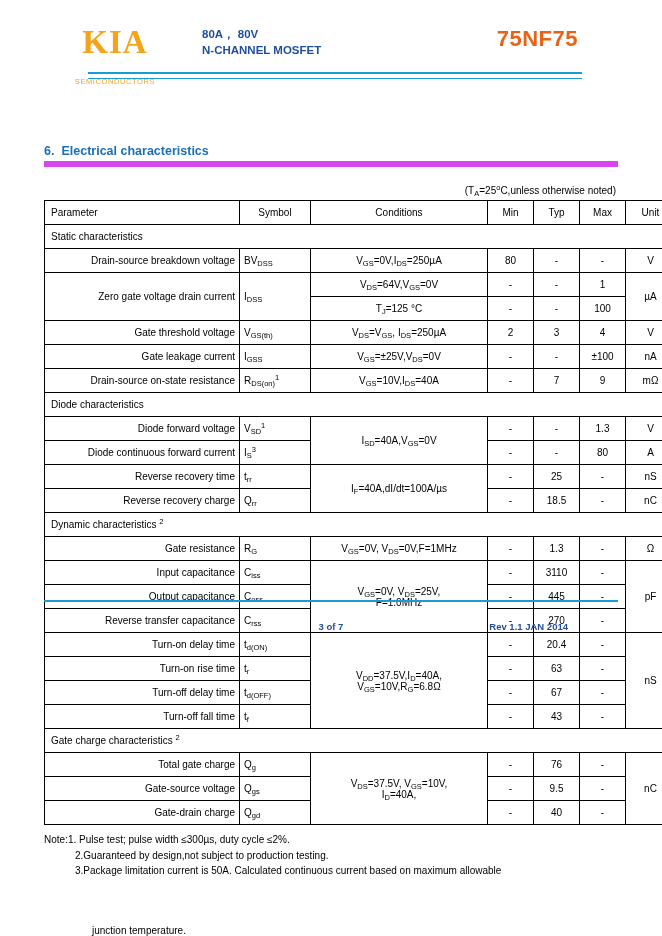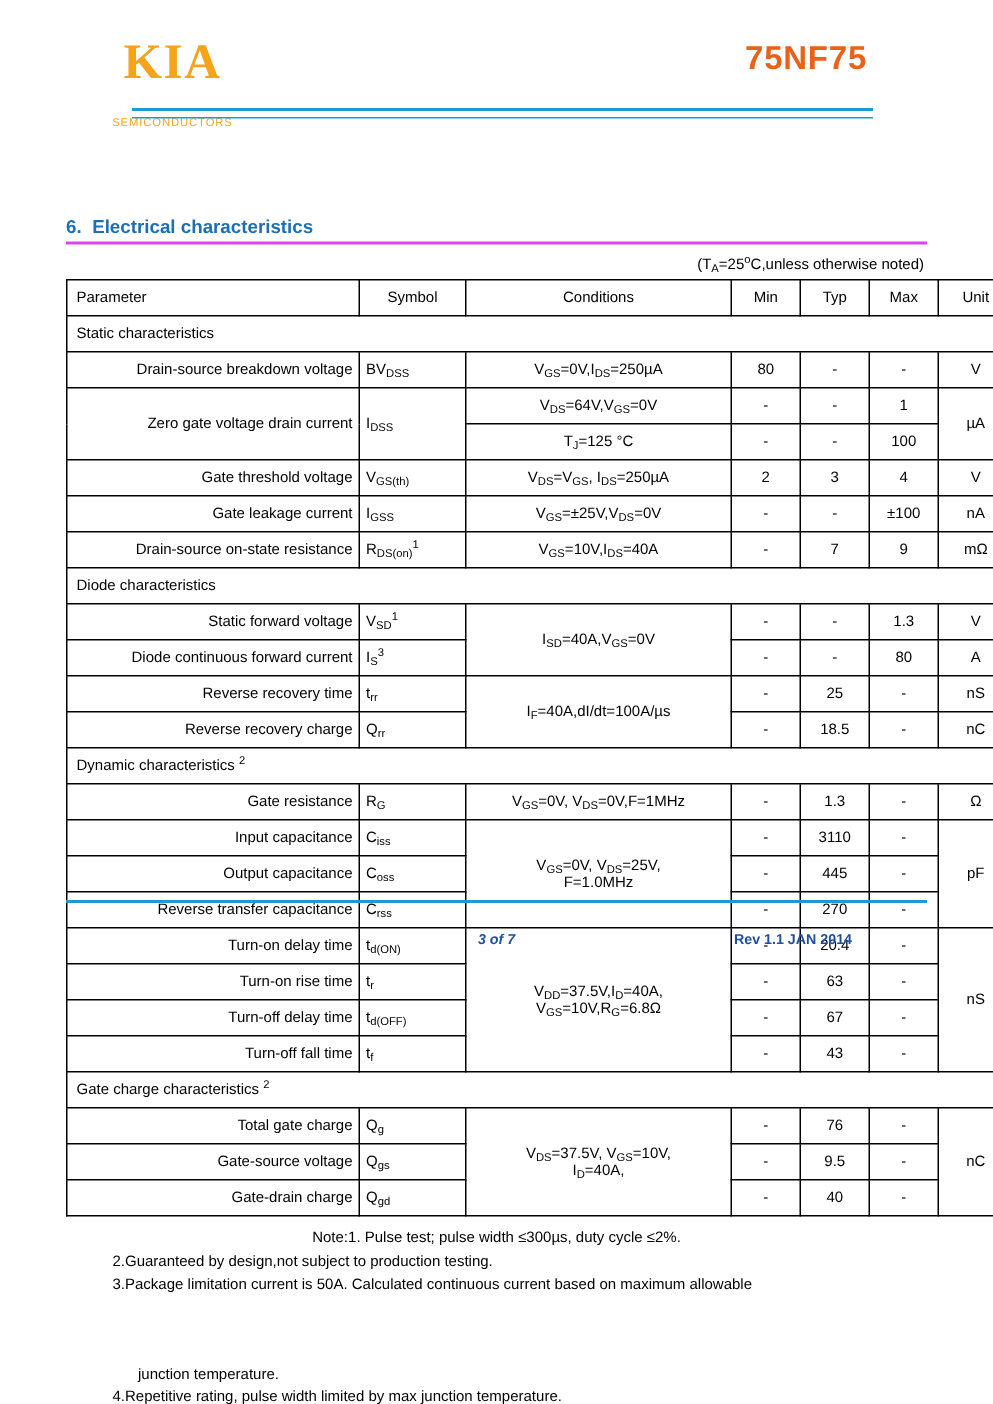--- a/index.html
+++ b/index.html
@@ -82,29 +82,29 @@
     border-top: 1px solid #1B9AD6;
   }
 
   
   .section-title {
     margin-top: 44px;
     color: #1C6FB5;
     font-size: 12.5px;
     font-weight: bold;
     padding-bottom: 3px;
-    border-bottom: 2px solid #d946ef;
+    border-bottom: 6px solid #d946ef;
     width: 100%;
   }
   .section-title .num { margin-right: 7px; }
 
   .cond-note {
     text-align: right;
     font-size: 10px;
-    margin-top: 8px;
+    margin-top: 18px;
     margin-bottom: 4px;
     padding-right: 2px;
   }
 
   
   table.ec {
     border-collapse: collapse;
     width: 100%;
     font-size: 10px;
     table-layout: fixed;
@@ -127,21 +127,21 @@
   .grp td { text-align: left; padding-left: 6px !important; }
   sub { font-size: 7.5px; vertical-align: baseline; position: relative; top: 2px; }
   sup { font-size: 7.5px; vertical-align: baseline; position: relative; top: -4px; }
 
   
   .notes {
     margin-top: 7px;
     font-size: 10px;
     line-height: 15.5px;
   }
-  .notes .n-line { padding-left: 0; text-align: center; }
+  .notes .n-line { padding-left: 0; }
   .notes .n-ind  { padding-left: 31px; }
   .notes .n-ind2 { padding-left: 48px; margin-top: 44px; }
 
   
   .footer-rule {
     position: absolute;
     left: 44px;
     right: 44px;
     bottom: 63px;
     border-top: 2px solid #1B9AD6;
@@ -152,36 +152,39 @@
     right: 44px;
     bottom: 44px;
     font-size: 9.5px;
     font-weight: bold;
     color: #1F4E9C;
   }
   .footer .pg {
     position: absolute;
     left: 0; right: 0;
     text-align: center;
-    font-style: italic;
   }
   .footer .rev {
     position: absolute;
     right: 50px;
   }
 </style>
 </head>
 <body>
 
 <div class="page">
 
   <div class="header">
     <div class="logo-block">
       <div class="logo-text">KIA</div>
       <div class="logo-sub">SEMICONDUCTORS</div>
+    </div>
+    <div class="head-mid">
+      <div>80A， 80V</div>
+      <div>N-CHANNEL MOSFET</div>
     </div>
     <div class="head-part">75NF75</div>
     <div class="head-rule"></div>
     <div class="head-rule2"></div>
   </div>
 
   <div class="section-title">
     <span class="num">6.</span><span>Electrical characteristics</span>
   </div>
 
@@ -253,21 +256,21 @@
         <td class="c-min">-</td>
         <td class="c-typ">7</td>
         <td class="c-max">9</td>
         <td class="c-unit">mΩ</td>
       </tr>
 
       <tr class="grp">
         <td colspan="7">Diode characteristics</td>
       </tr>
       <tr>
-        <td class="c-param">Static forward voltage</td>
+        <td class="c-param">Diode forward voltage</td>
         <td class="c-sym">V<sub>SD</sub><sup>1</sup></td>
         <td class="c-cond" rowspan="2">I<sub>SD</sub>=40A,V<sub>GS</sub>=0V</td>
         <td class="c-min">-</td>
         <td class="c-typ">-</td>
         <td class="c-max">1.3</td>
         <td class="c-unit">V</td>
       </tr>
       <tr>
         <td class="c-param">Diode continuous forward current</td>
         <td class="c-sym">I<sub>S</sub><sup>3</sup></td>

